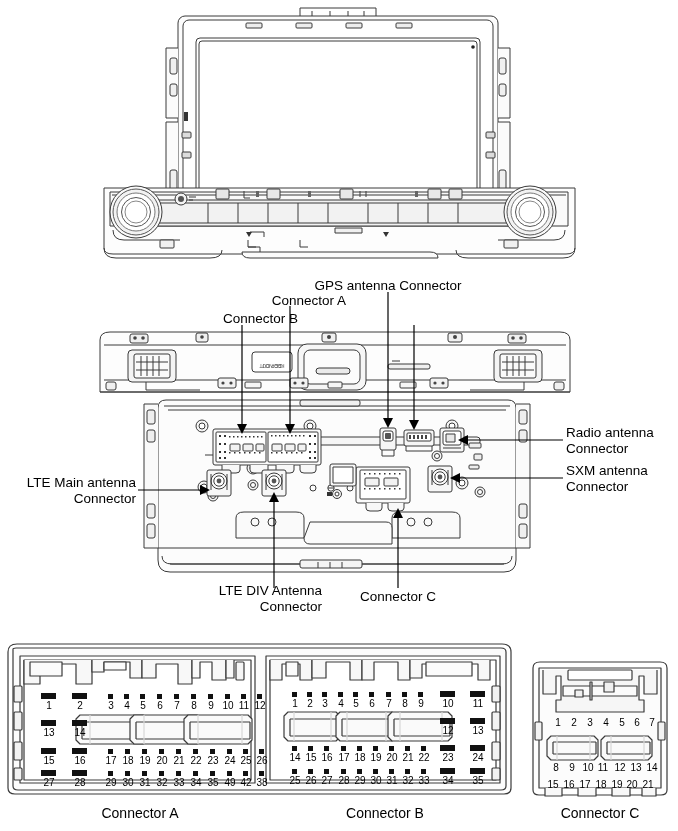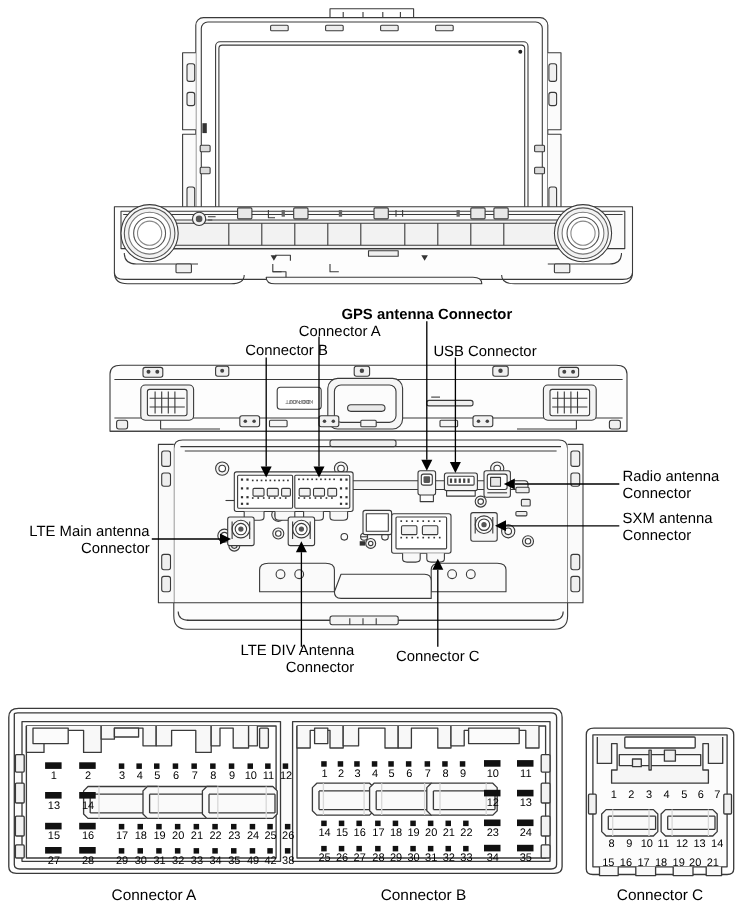--- a/index.html
+++ b/index.html
@@ -516,23 +516,22 @@
 
       <path d="M398 588 L398 518"></path>
       <polygon points="393,518 403,518 398,508" fill="#000" stroke="none"></polygon>
     </g>
   </svg>
 
   <div class="lbl right" style="left:190px; top:311px; width:108px;">Connector B</div>
 
   <div class="lbl right" style="left:190px; top:293px; width:156px;">Connector A</div>
 
-  <div class="lbl center" style="left:298px; top:278px; width:180px;font-weight:bold;">GPS antenna Connector</div>
-
-  <div class="lbl" style="left:394px; top:312px; width:160px;">USB Connector</div>
+  <div class="lbl center" style="left:298px; top:278px; width:180px;">GPS antenna Connector</div>
+
 
   <div class="lbl" style="left:566px; top:425px; width:112px;">Radio antenna
 Connector</div>
 
   <div class="lbl" style="left:566px; top:463px; width:112px;">SXM antenna
 Connector</div>
 
   <div class="lbl right" style="left:2px; top:475px; width:134px;">LTE Main antenna
 Connector</div>
 

